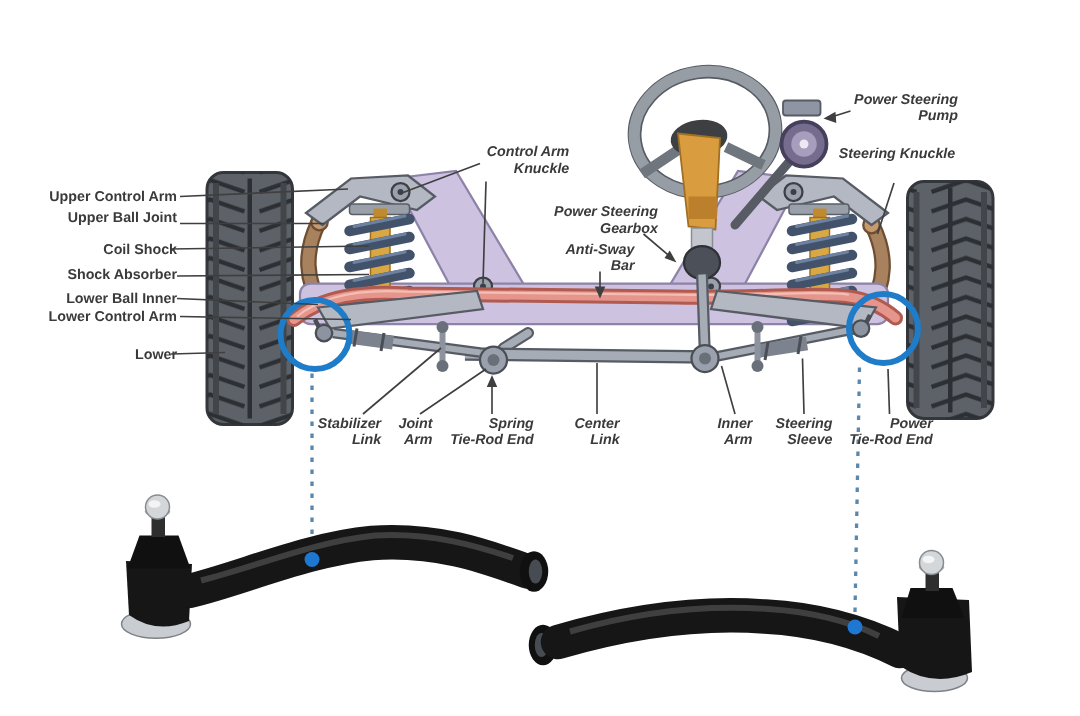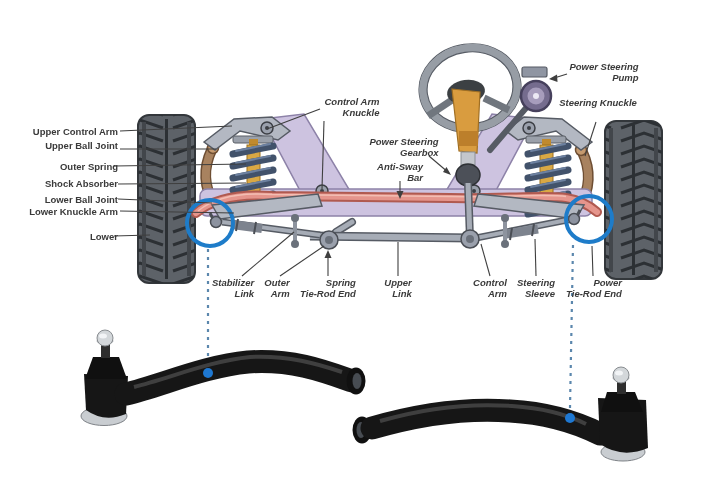--- a/index.html
+++ b/index.html
@@ -247,44 +247,44 @@
   <g fill="#3f3f3f">
     <polygon points="328,250 324.5,258 331.5,258"></polygon>
     <polygon points="400,199 396.5,191 403.5,191"></polygon>
     <polygon points="451,175 443,172 446.5,167"></polygon>
     <polygon points="549,79 557,74.5 557.5,82"></polygon>
   </g>
 </svg>
 
 <div class="lbl r" style="top:126px">Upper Control Arm</div>
 <div class="lbl r" style="top:140px">Upper Ball Joint</div>
-<div class="lbl r" style="top:161px">Outer Spring</div>
+<div class="lbl r" style="top:161px">Coil Shock</div>
 <div class="lbl r" style="top:178px">Shock Absorber</div>
-<div class="lbl r" style="top:194px">Lower Ball Joint</div>
-<div class="lbl r" style="top:206px">Lower Knuckle Arm</div>
+<div class="lbl r" style="top:194px">Lower Ball Inner</div>
+<div class="lbl r" style="top:206px">Lower Control Arm</div>
 <div class="lbl r" style="top:231px">Lower</div>
 
 <div class="lbl c" style="left:352px;top:96px">Control Arm
 Knuckle</div>
 <div class="lbl c" style="left:604px;top:61px">Power Steering
 Pump</div>
 <div class="lbl c" style="left:598px;top:97px">Steering Knuckle</div>
 <div class="lbl c" style="left:404px;top:136px">Power Steering
 Gearbox</div>
 <div class="lbl c" style="left:400px;top:161px">Anti-Sway
 Bar</div>
 
 <div class="lbl c" style="left:233px;top:277px">Stabilizer
 Link</div>
-<div class="lbl c" style="left:277px;top:277px">Outer
+<div class="lbl c" style="left:277px;top:277px">Joint
 Arm</div>
 <div class="lbl c" style="left:328px;top:277px">Spring
 Tie-Rod End</div>
-<div class="lbl c" style="left:398px;top:277px">Upper
+<div class="lbl c" style="left:398px;top:277px">Center
 Link</div>
-<div class="lbl c" style="left:490px;top:277px">Control
+<div class="lbl c" style="left:490px;top:277px">Inner
 Arm</div>
 <div class="lbl c" style="left:536px;top:277px">Steering
 Sleeve</div>
 <div class="lbl c" style="left:594px;top:277px">Power
 Tie-Rod End</div>
 
 </div>
 
 </body></html>

